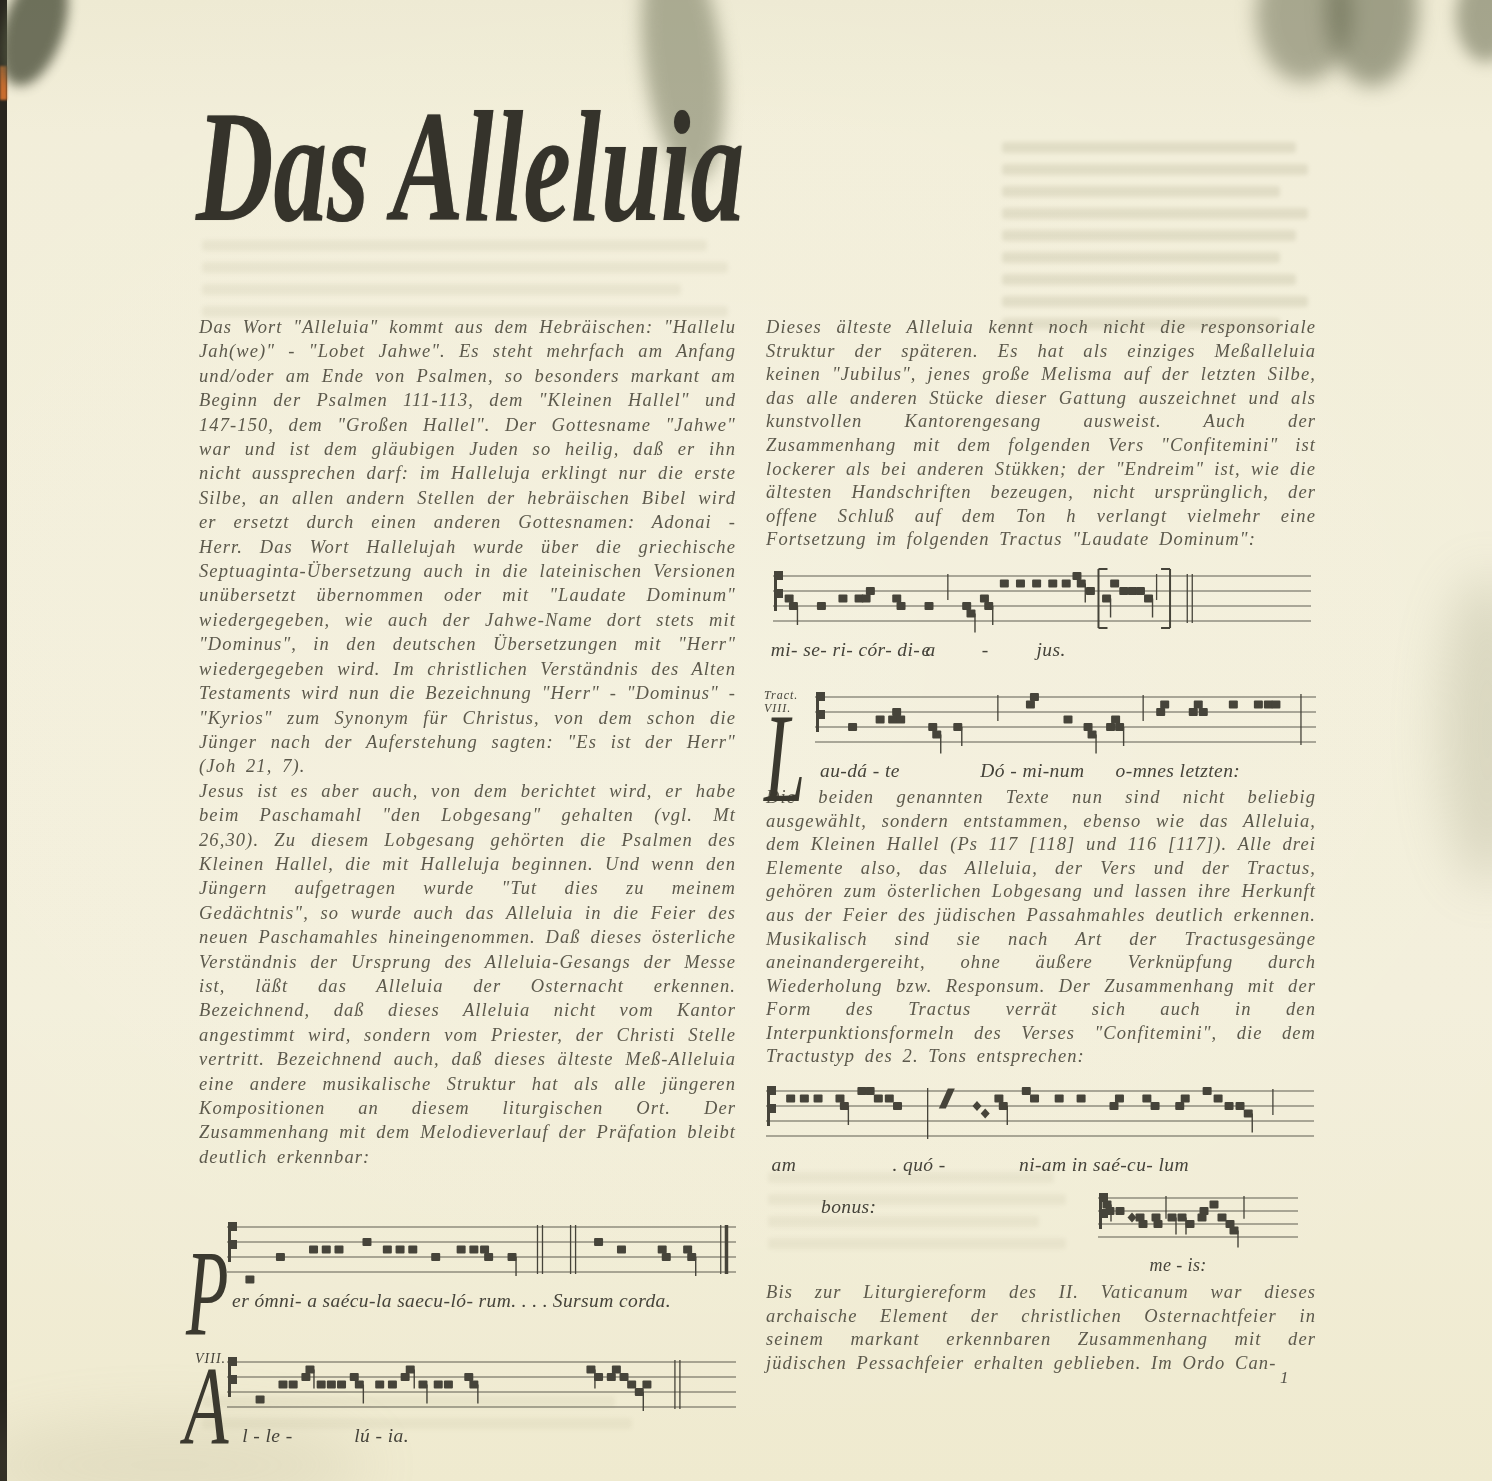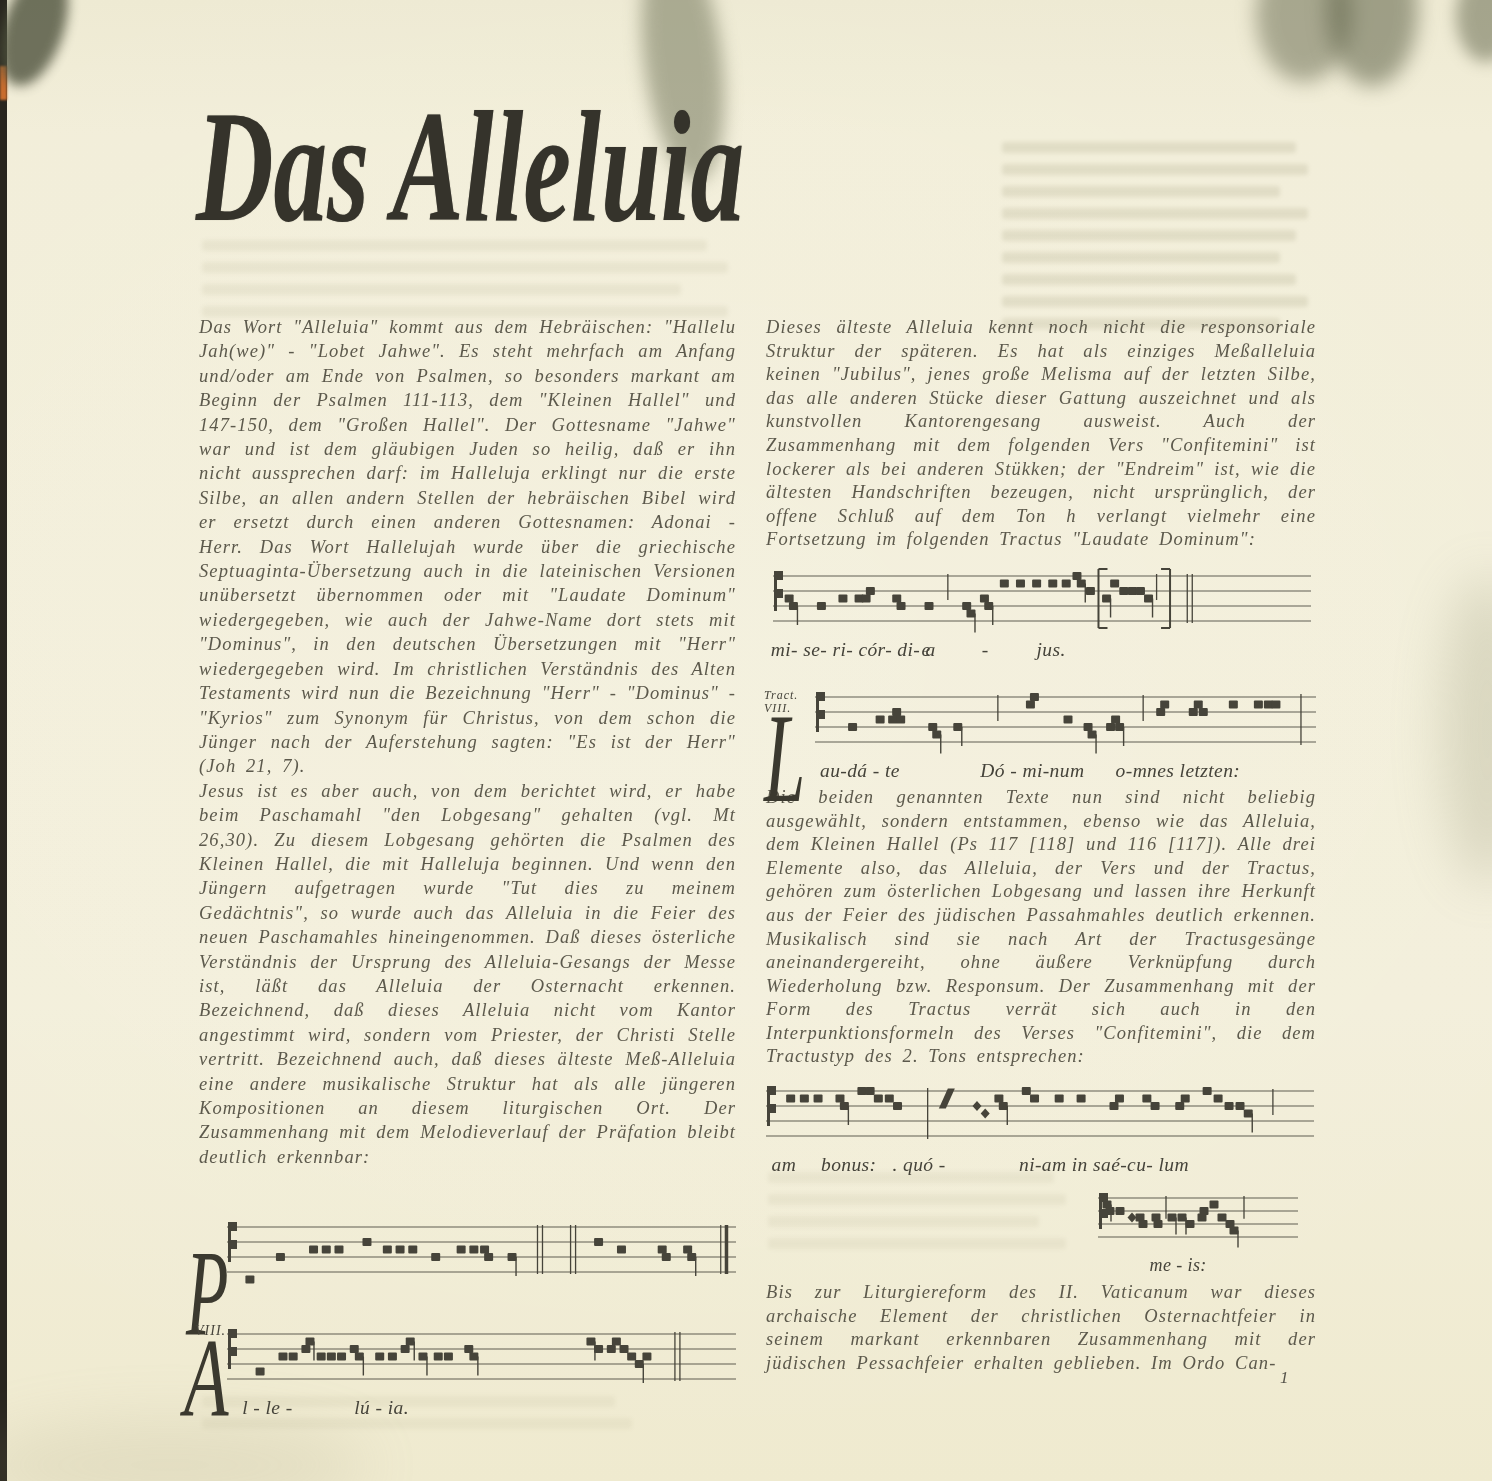--- a/index.html
+++ b/index.html
@@ -154,21 +154,24 @@
             <rect x="434.767" y="38" width="9" height="8" rx="1" fill="#46443a"></rect>
             <rect x="456.14500000000004" y="30.5" width="9" height="8" rx="1" fill="#46443a"></rect>
             <rect x="460.217" y="38" width="9" height="8" rx="1" fill="#46443a"></rect>
             <line x1="468.717" y1="42" x2="468.717" y2="61" stroke="#46443a" stroke-width="1.4"></line>
             <line x1="310.49" y1="10" x2="310.49" y2="59" stroke="#46443a" stroke-width="1.3"></line>
             <line x1="315.49" y1="10" x2="315.49" y2="59" stroke="#46443a" stroke-width="1.3"></line>
             <line x1="343.57500000000005" y1="10" x2="343.57500000000005" y2="59" stroke="#46443a" stroke-width="1.3"></line>
             <line x1="348.57500000000005" y1="10" x2="348.57500000000005" y2="59" stroke="#46443a" stroke-width="1.3"></line>
             <line x1="493.72999999999996" y1="10" x2="493.72999999999996" y2="59" stroke="#46443a" stroke-width="1.2"></line>
             <rect x="497.72999999999996" y="10" width="3.5" height="49" fill="#46443a"></rect>
-          </svg></div>
+          </svg><div class="chant-lyrics">
+            <span style="left: 1%;">er ómni- a saécu-la saecu-ló- rum. . . .</span>
+            <span style="left: 64%;">Sursum corda.</span>
+          </div></div>
       </div>
     <div class="chant-slot c-l2 chant">
         <div class="chant-label">
           <div>VIII.</div>
         </div>
         <div class="chant-initial">A</div>
         <div class="chant-body"><svg width="509" height="69">
             <line x1="0" y1="12" x2="509" y2="12" stroke="#46443a" stroke-width="1.2" opacity="0.85"></line>
             <line x1="0" y1="27" x2="509" y2="27" stroke="#46443a" stroke-width="1.2" opacity="0.85"></line>
             <line x1="0" y1="42" x2="509" y2="42" stroke="#46443a" stroke-width="1.2" opacity="0.85"></line>
@@ -373,21 +376,21 @@
             <rect x="436.64000000000004" y="8" width="9" height="8" rx="1" fill="#46443a"></rect>
             <rect x="447.59999999999997" y="15.5" width="9" height="8" rx="1" fill="#46443a"></rect>
             <rect x="458.56" y="23" width="9" height="8" rx="1" fill="#46443a"></rect>
             <rect x="469.52" y="23" width="9" height="8" rx="1" fill="#46443a"></rect>
             <rect x="477.74" y="30.5" width="9" height="8" rx="1" fill="#46443a"></rect>
             <line x1="486.24" y1="34.5" x2="486.24" y2="53.5" stroke="#46443a" stroke-width="1.4"></line>
             <line x1="161.66" y1="9" x2="161.66" y2="60" stroke="#46443a" stroke-width="1.3"></line>
             <line x1="506.90000000000003" y1="10" x2="506.90000000000003" y2="36" stroke="#46443a" stroke-width="1.3"></line>
           </svg><div class="chant-lyrics">
             <span style="left: 1%;">am</span>
-            <span style="left: 10%;">bonus:</span>
+            <span style="left: 10%; margin-top: 42px;">bonus:</span>
             <span style="left: 23%;">. quó -</span>
             <span style="left: 46%;">ni-am in saé-cu- lum</span>
           </div></div>
       </div>
     <div class="chant-slot c-r4 chant">
         <div class="chant-body"><svg width="200" height="63">
             <line x1="0" y1="12" x2="200" y2="12" stroke="#46443a" stroke-width="1.2" opacity="0.85"></line>
             <line x1="0" y1="25" x2="200" y2="25" stroke="#46443a" stroke-width="1.2" opacity="0.85"></line>
             <line x1="0" y1="38" x2="200" y2="38" stroke="#46443a" stroke-width="1.2" opacity="0.85"></line>
             <line x1="0" y1="51" x2="200" y2="51" stroke="#46443a" stroke-width="1.2" opacity="0.85"></line>

